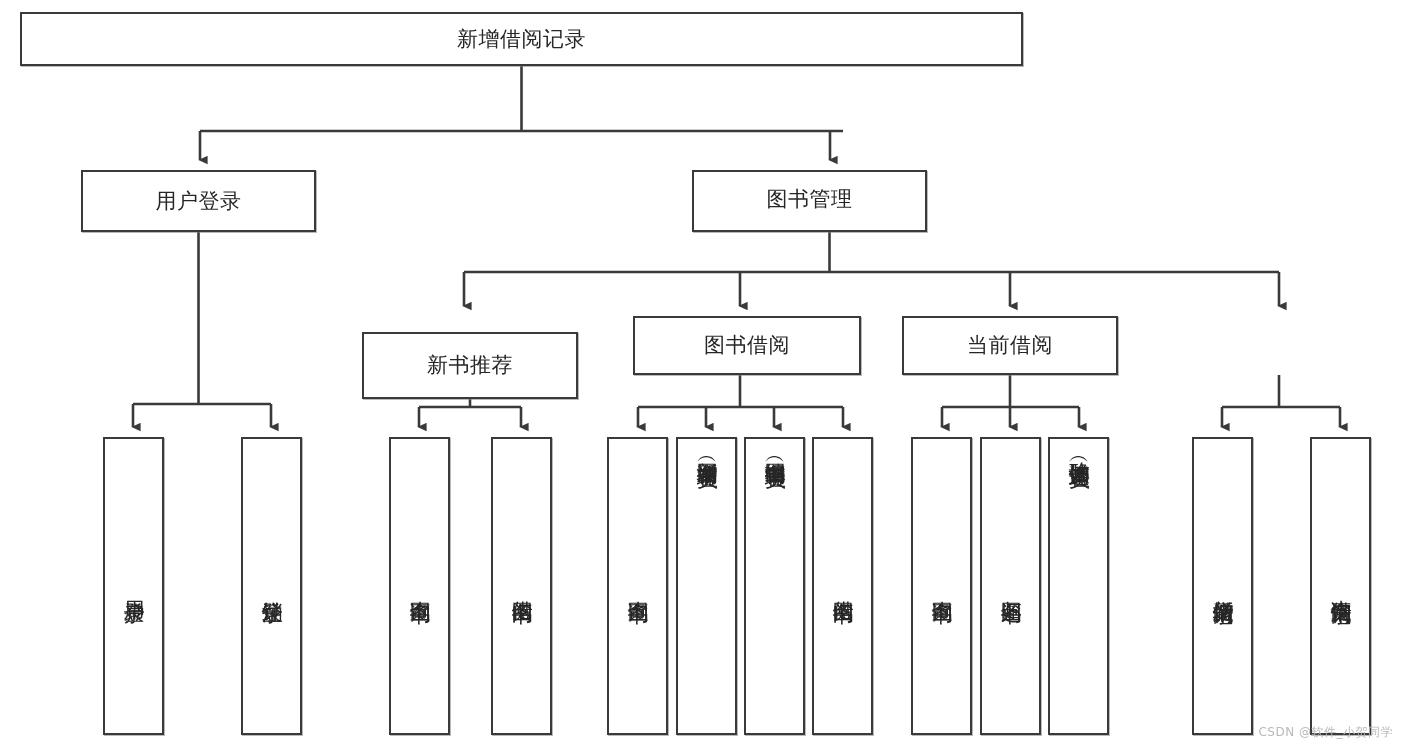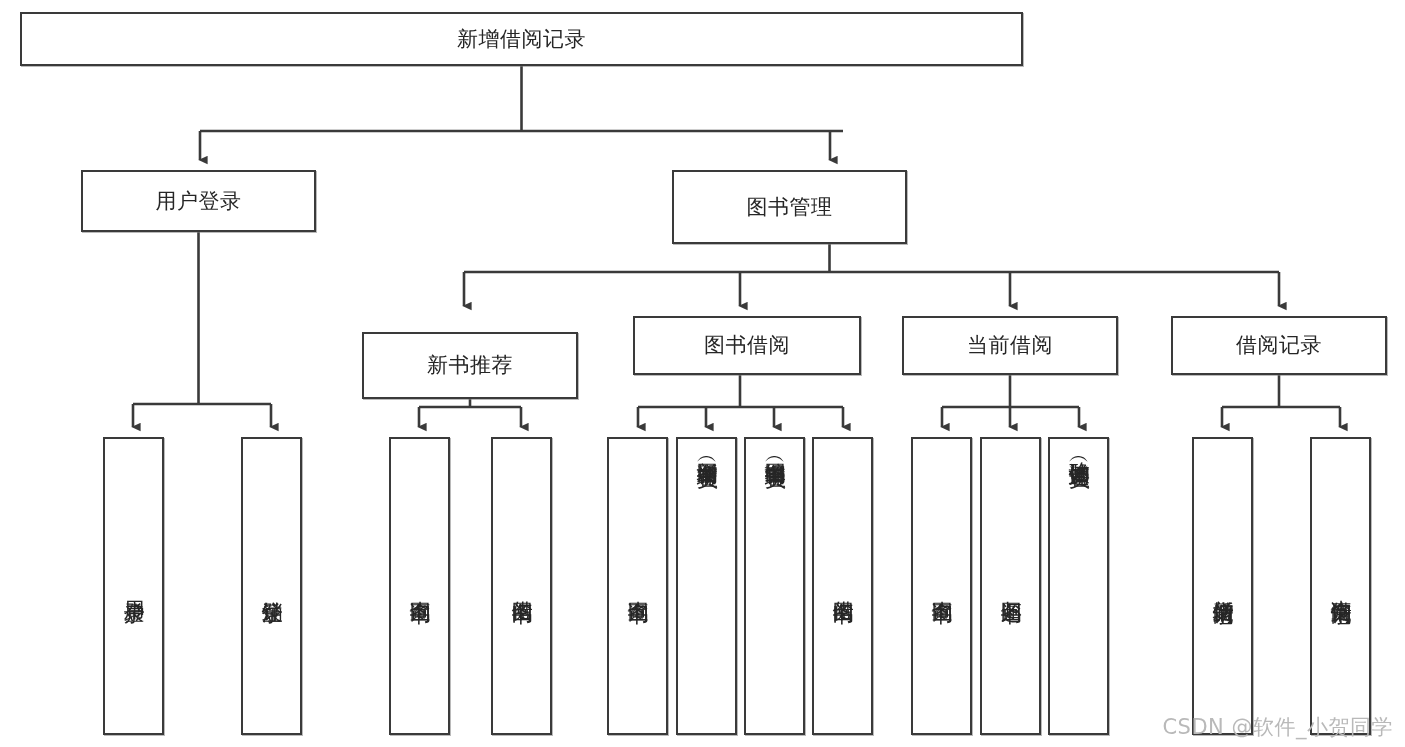--- a/index.html
+++ b/index.html
@@ -60,21 +60,21 @@
     max-height: 100%;
   }
   .node.leaf.centered {
     align-items: center;
     padding-top: 0;
   }
   .watermark {
     position: absolute;
     right: 12px;
     bottom: 6px;
-    font-size: 21px;
+    font-size: 12px;
     color: #b9b9b9;
     letter-spacing: 0.5px;
     z-index: 3;
     white-space: nowrap;
     font-family: "DejaVu Sans", "Liberation Sans", sans-serif;
   }
 </style>
 </head>
 <body>
 
@@ -130,36 +130,33 @@
     </g>
   </svg>
 
   <div class="node" style="left:20px; top:12px; width:1003px; height:54px;">
     <span class="label">新增借阅记录</span>
   </div>
 
   <div class="node" style="left:81px; top:170px; width:235px; height:62px;">
     <span class="label">用户登录</span>
   </div>
-  <div class="node" style="left:672px; top:170px; width:235px; height:74px;">
+  <div class="node" style="left:692px; top:170px; width:235px; height:62px;font-family:Liberation Mono, monospace;">
     <span class="label">图书管理</span>
   </div>
 
   <div class="node" style="left:362px; top:332px; width:216px; height:67px;">
     <span class="label">新书推荐</span>
   </div>
   <div class="node" style="left:633px; top:316px; width:228px; height:59px;">
     <span class="label">图书借阅</span>
   </div>
   <div class="node" style="left:902px; top:316px; width:216px; height:59px;justify-content:center;">
     <span class="label">当前借阅</span>
   </div>
-  <div class="node" style="left:1171px; top:316px; width:216px; height:59px;">
-    <span class="label">借阅记录</span>
-  </div>
 
   <div class="node leaf centered" style="left:103px; top:437px; width:61px; height:298px;">
     <span class="label">用户登录</span>
   </div>
   <div class="node leaf centered" style="left:241px; top:437px; width:61px; height:298px;">
     <span class="label">注销登录</span>
   </div>
 
   <div class="node leaf centered" style="left:389px; top:437px; width:61px; height:298px;">
     <span class="label">查询图书</span>

